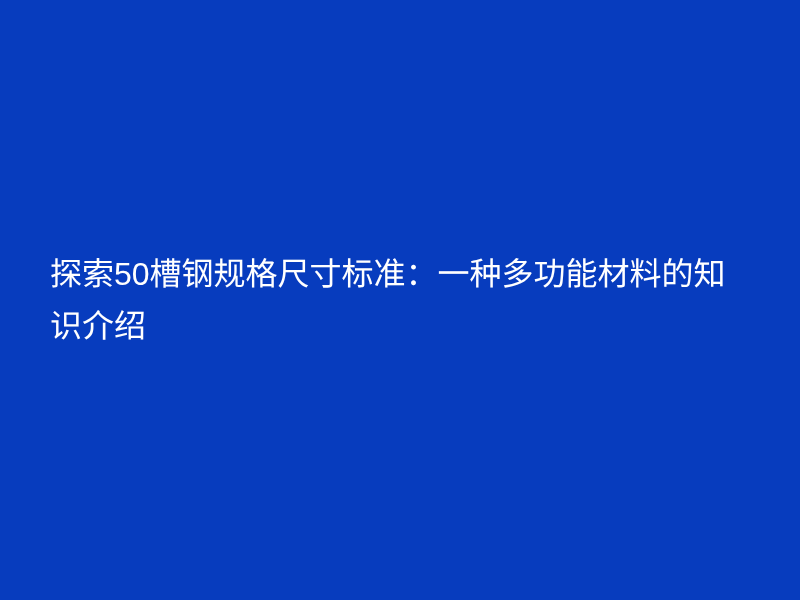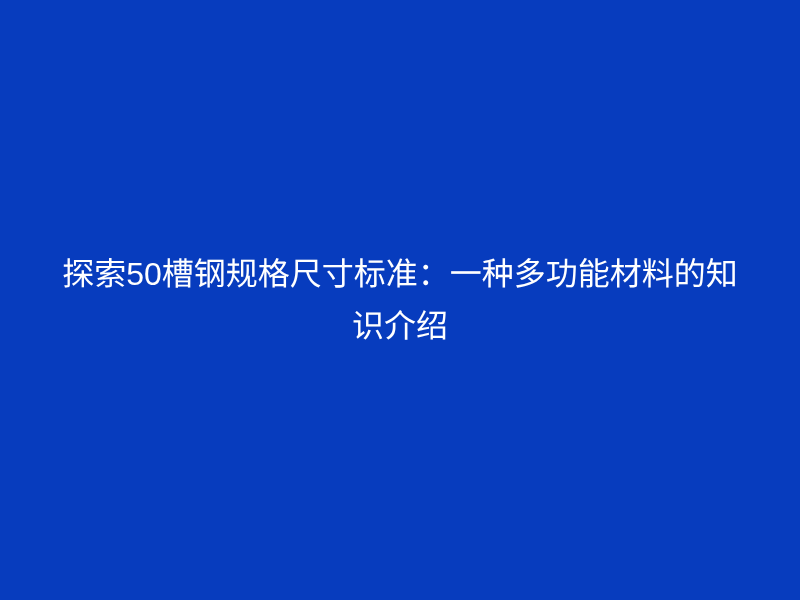--- a/index.html
+++ b/index.html
@@ -26,21 +26,21 @@
     display: flex;
     align-items: center;
     justify-content: center;
   }
 
   
   .headline-block {
     box-sizing: border-box;
     width: 800px;
     padding: 0 50px;
-    text-align: center;
+    text-align: left;
   }
 
   .headline {
     margin: 0;
     color: #ffffff;
     font-family: "Liberation Sans", "DejaVu Sans", sans-serif;
     font-size: 32px;
     font-weight: 400;
     line-height: 52px;
     letter-spacing: 0px;

